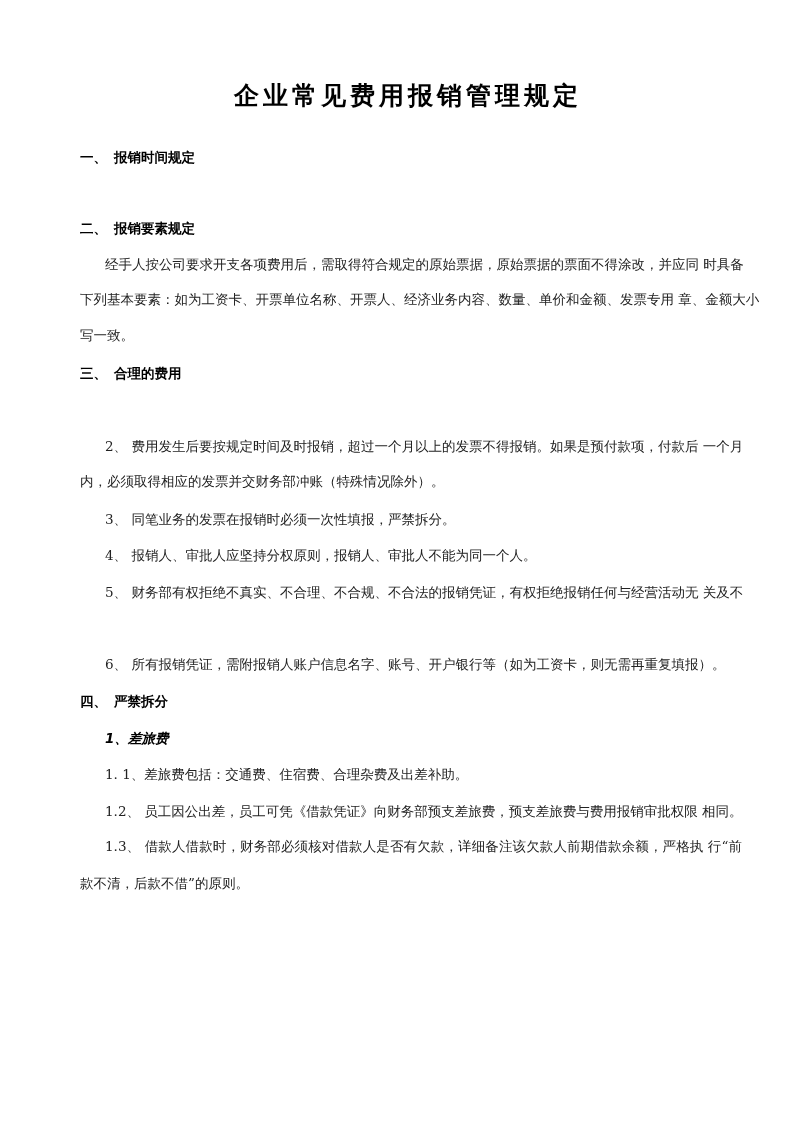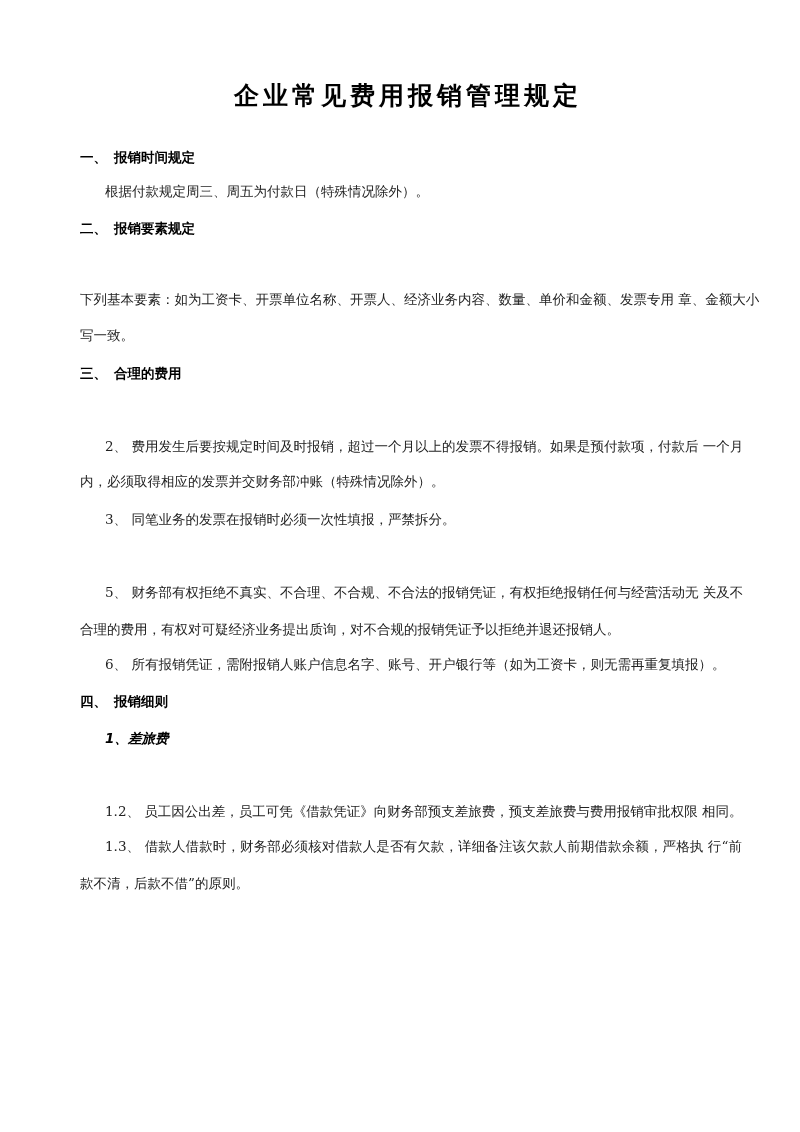--- a/index.html
+++ b/index.html
@@ -18,39 +18,40 @@
 </head>
 <body>
 
 <div class="page">
 
   <div class="title">企业常见费用报销管理规定</div>
 
   <div class="line heading" style="left:80px; top:147px;">
     <span class="num">一、</span><span>报销时间规定</span>
   </div>
-  <div class="line body-text" style="left:105px; top:181px;">根据付款规定周三、周五为付款日（特殊情况除外）。</div>
 
   <div class="line heading" style="left:80px; top:218px;">
     <span class="num">二、</span><span>报销要素规定</span>
   </div>
+  <div class="line body-text justify" style="left:80px; top:254px; text-indent:25px;">经手人按公司要求开支各项费用后，需取得符合规定的原始票据，原始票据的票面不得涂改，并应同 时具备</div>
   <div class="line body-text justify" style="left:80px; top:289px;">下列基本要素：如为工资卡、开票单位名称、开票人、经济业务内容、数量、单价和金额、发票专用 章、金额大小</div>
   <div class="line body-text" style="left:80px; top:325px;">写一致。</div>
 
   <div class="line heading" style="left:80px; top:363px;">
     <span class="num">三、</span><span>合理的费用</span>
   </div>
   <div class="line body-text justify" style="left:80px; top:436px; text-indent:25px;">2、 费用发生后要按规定时间及时报销，超过一个月以上的发票不得报销。如果是预付款项，付款后 一个月</div>
   <div class="line body-text" style="left:80px; top:471px;">内，必须取得相应的发票并交财务部冲账（特殊情况除外）。</div>
   <div class="line body-text" style="left:105px; top:509px;">3、 同笔业务的发票在报销时必须一次性填报，严禁拆分。</div>
+  <div class="line body-text" style="left:105px; top:545px;">4、 报销人、审批人应坚持分权原则，报销人、审批人不能为同一个人。</div>
   <div class="line body-text justify" style="left:80px; top:582px; text-indent:25px;">5、 财务部有权拒绝不真实、不合理、不合规、不合法的报销凭证，有权拒绝报销任何与经营活动无 关及不</div>
-  <div class="line body-text" style="left:80px; top:619px;">合理的费用，有权对可疑经济业务提出质询，对不合规的报销凭证予以拒绝并退还报销人。</div>
   <div class="line body-text" style="left:105px; top:654px;">6、 所有报销凭证，需附报销人账户信息名字、账号、开户银行等（如为工资卡，则无需再重复填报）。</div>
 
   <div class="line heading" style="left:80px; top:691px;">
-    <span class="num">四、</span><span>报销细则</span>
+    <span class="num">四、</span><span>严禁拆分</span>
   </div>
   <div class="line heading" style="left:105px; top:728px;font-style:italic;">1、差旅费</div>
+  <div class="line body-text" style="left:105px; top:764px;">1. 1、差旅费包括：交通费、住宿费、合理杂费及出差补助。</div>
   <div class="line body-text justify" style="left:80px; top:801px; text-indent:25px;">1.2、 员工因公出差，员工可凭《借款凭证》向财务部预支差旅费，预支差旅费与费用报销审批权限 相同。</div>
   <div class="line body-text justify" style="left:80px; top:836px; text-indent:25px;">1.3、 借款人借款时，财务部必须核对借款人是否有欠款，详细备注该欠款人前期借款余额，严格执 行“前</div>
   <div class="line body-text" style="left:80px; top:873px;">款不清，后款不借”的原则。</div>
 
 </div>
 
 </body></html>

